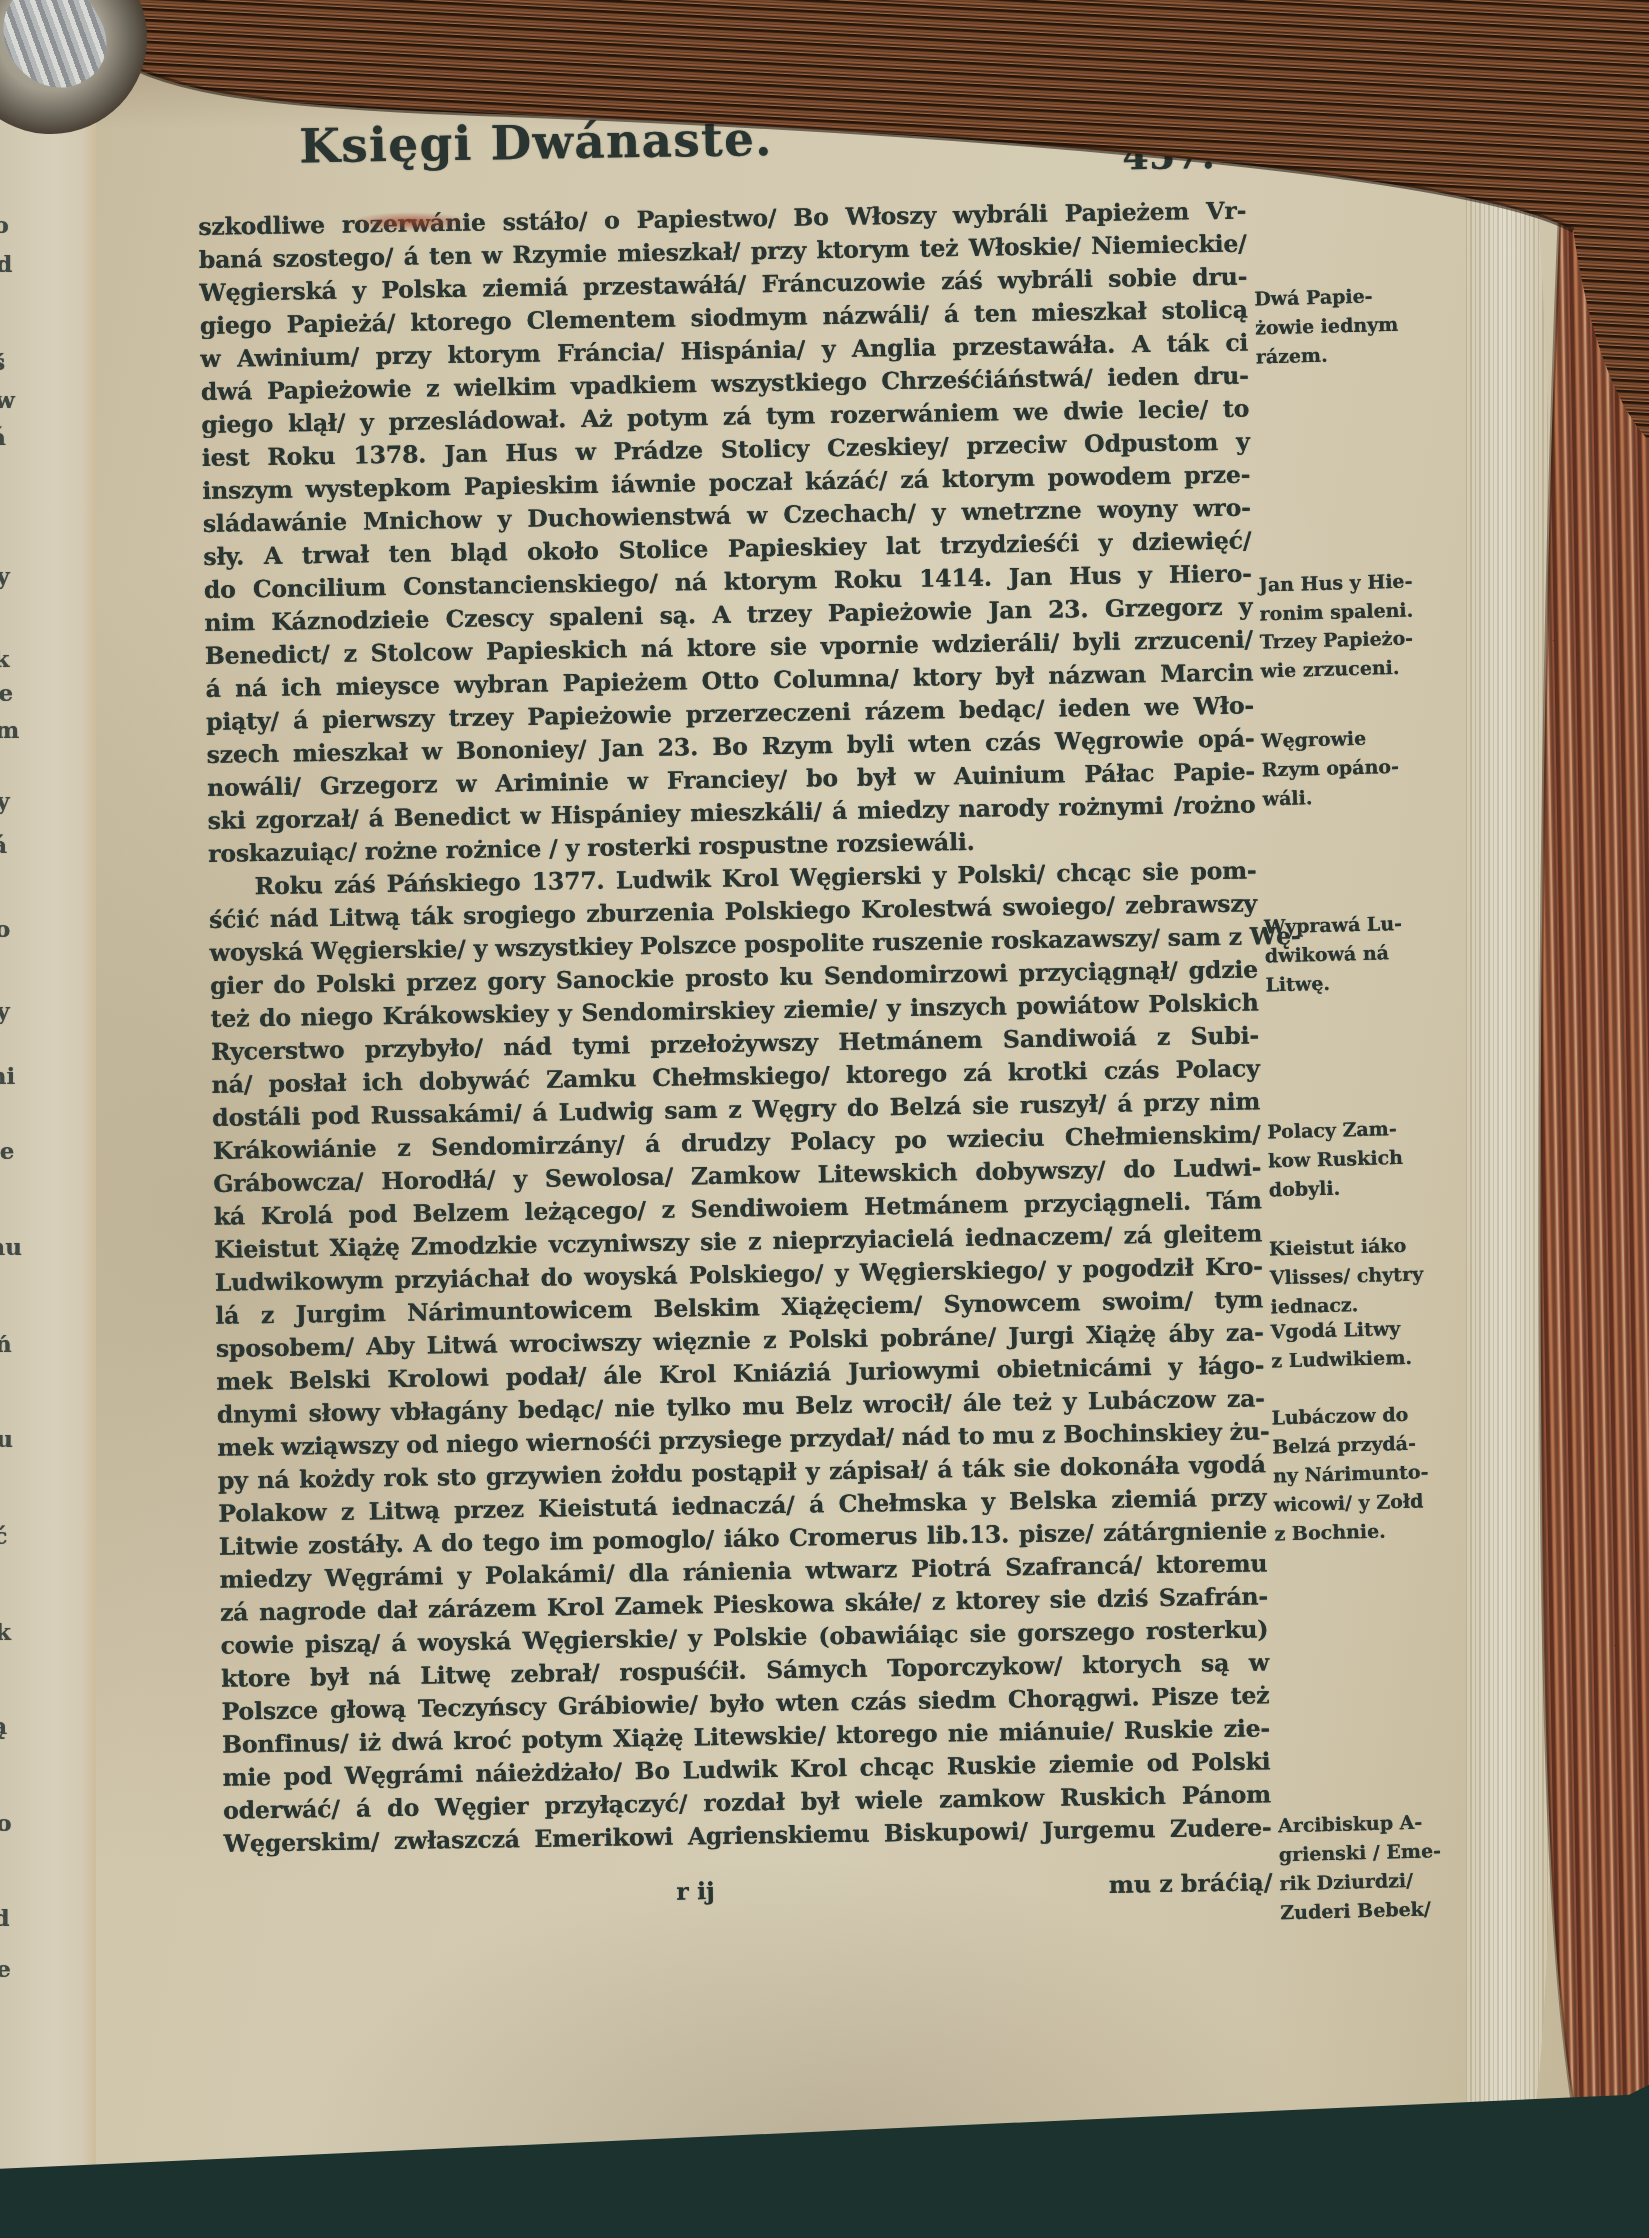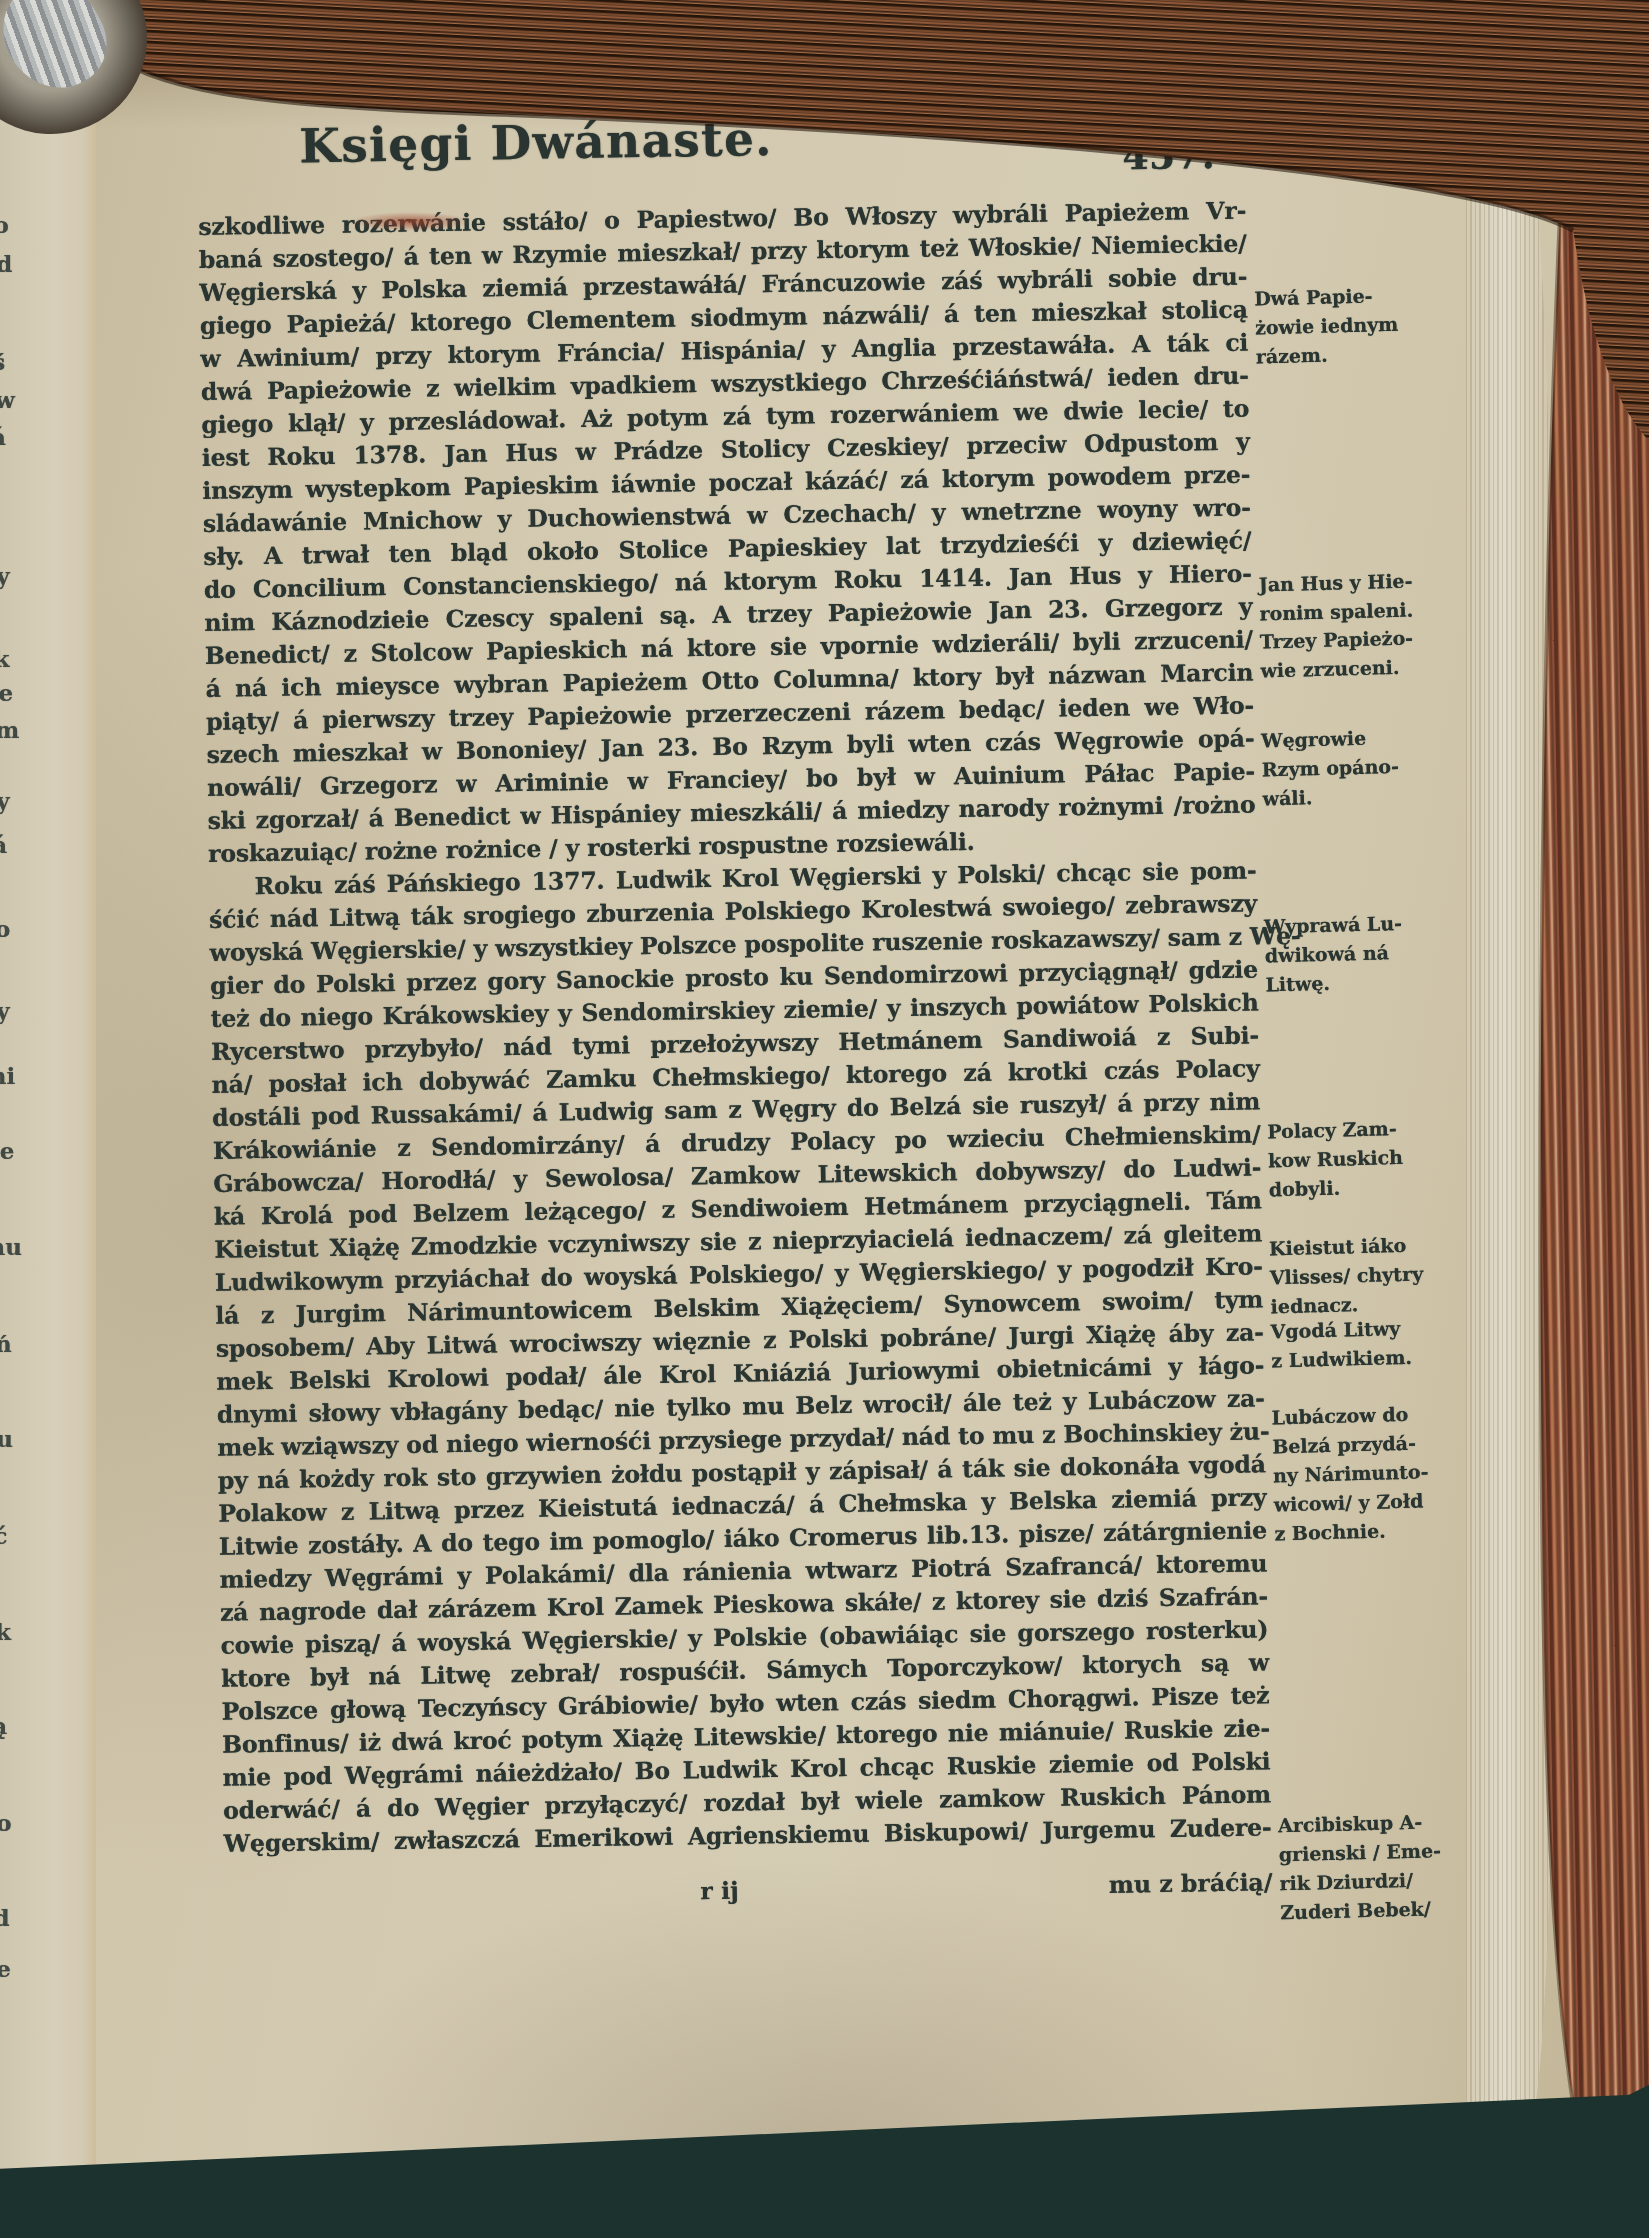--- a/index.html
+++ b/index.html
@@ -51,21 +51,21 @@
     color:#71624b;opacity:.9;transform:rotate(40deg);letter-spacing:3.8px;}
 
   .body-text{position:absolute;left:0;top:211px;width:1048px;}
   .bline{height:33px;line-height:33px;font-size:23.6px;font-weight:700;
     letter-spacing:-0.2px;white-space:nowrap;text-align:justify;text-align-last:justify;
     text-shadow:0 0 0.9px rgba(35,47,43,.8);overflow:visible;}
   .bline.noj{text-align:left;text-align-last:left;}
   .bline.indent{padding-left:46px;}
   .catch-row{position:absolute;left:0;top:1885px;width:1048px;height:36px;
     font-size:23.6px;font-weight:700;text-shadow:0 0 0.9px rgba(35,47,43,.8);}
-  .signature{position:absolute;left:476px;}
+  .signature{position:absolute;left:452px;}
   .catchword{position:absolute;right:0;}
 
   .mnote{position:absolute;left:1055px;width:217px;font-size:19px;line-height:29px;
     font-weight:700;white-space:pre-line;text-shadow:0 0 0.8px rgba(35,47,43,.8);
     transform:rotate(-0.6deg);}
 
   
   .frag{position:absolute;font-size:23px;font-weight:700;color:#2d3834;opacity:.88;
     text-shadow:0 0 0.9px rgba(35,47,43,.7);z-index:3;}
 

